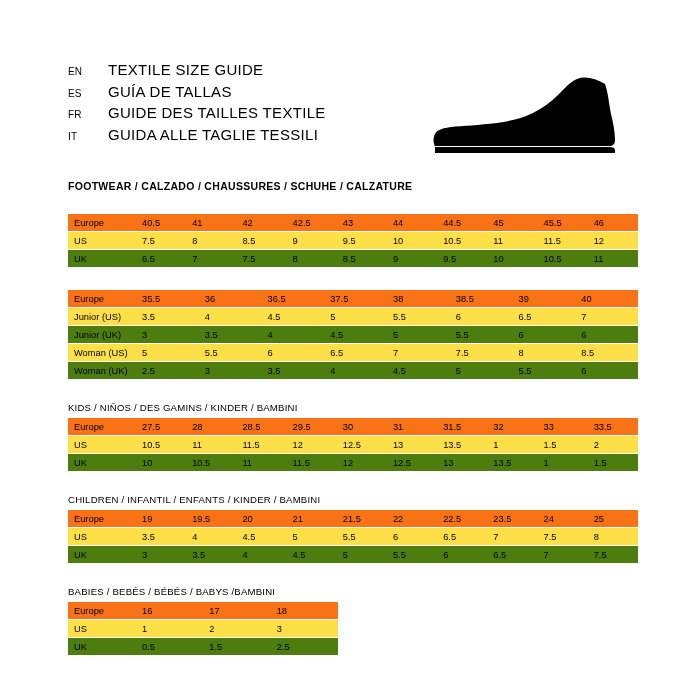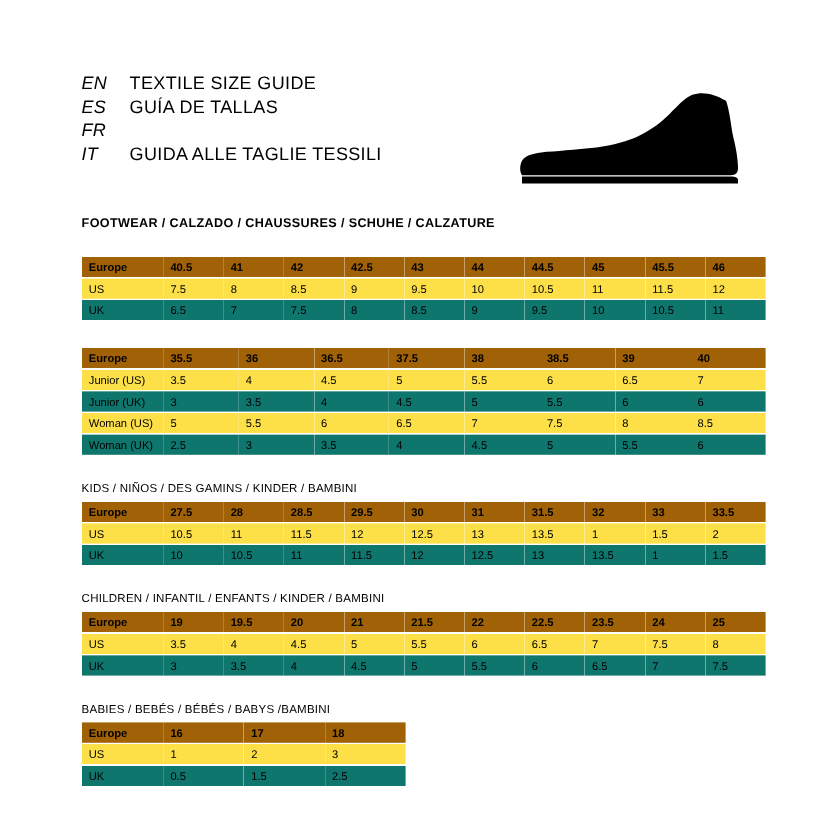--- a/index.html
+++ b/index.html
@@ -31,24 +31,23 @@
   .lang-list {
     display: block;
   }
   .lang-row {
     display: flex;
     align-items: baseline;
     line-height: 19.5px;
   }
   .lang-code {
     width: 40px;
-    font-size: 15px;
+    font-size: 10px;
     letter-spacing: 0.2px;
     color: #000;
-    font-style: italic;
   }
   .lang-title {
     font-size: 15px;
     letter-spacing: 0.3px;
     color: #000;
   }
 
   .shoe-wrap {
     width: 200px;
     height: 88px;
@@ -83,45 +82,45 @@
   td {
     font-size: 9.3px;
     height: 17px;
     padding: 0 0 0 6px;
     border-bottom: 1px solid #ffffff;
     color: #000;
     white-space: nowrap;
     overflow: hidden;
   }
   tr.head td {
-    background: #a16207;
-    font-weight: bold;
+    background: #f97316;
   }
   tr.odd td { background: #fde047; }
-  tr.even td { background: #0f766e; }
+  tr.even td { background: #4d7c0f; }
   td.label { width: 62px; }
   table.babies td.label { width: 62px; }
 </style>
 </head>
 <body>
 
 <div class="page">
 
   <div class="header">
     <div class="lang-list">
       <div class="lang-row">
         <span class="lang-code">EN</span>
         <span class="lang-title">TEXTILE SIZE GUIDE</span>
       </div>
       <div class="lang-row">
         <span class="lang-code">ES</span>
         <span class="lang-title">GUÍA DE TALLAS</span>
       </div>
       <div class="lang-row">
         <span class="lang-code">FR</span>
+        <span class="lang-title">GUIDE DES TAILLES TEXTILE</span>
       </div>
       <div class="lang-row">
         <span class="lang-code">IT</span>
         <span class="lang-title">GUIDA ALLE TAGLIE TESSILI</span>
       </div>
     </div>
 
     <div class="shoe-wrap">
       <svg width="190" height="80" viewBox="0 0 190 80" xmlns="http://www.w3.org/2000/svg" aria-hidden="true">
         <path fill="#000000" d="M178 10 C168 4 158 2 150 5 C143 8 138 14 131 21

